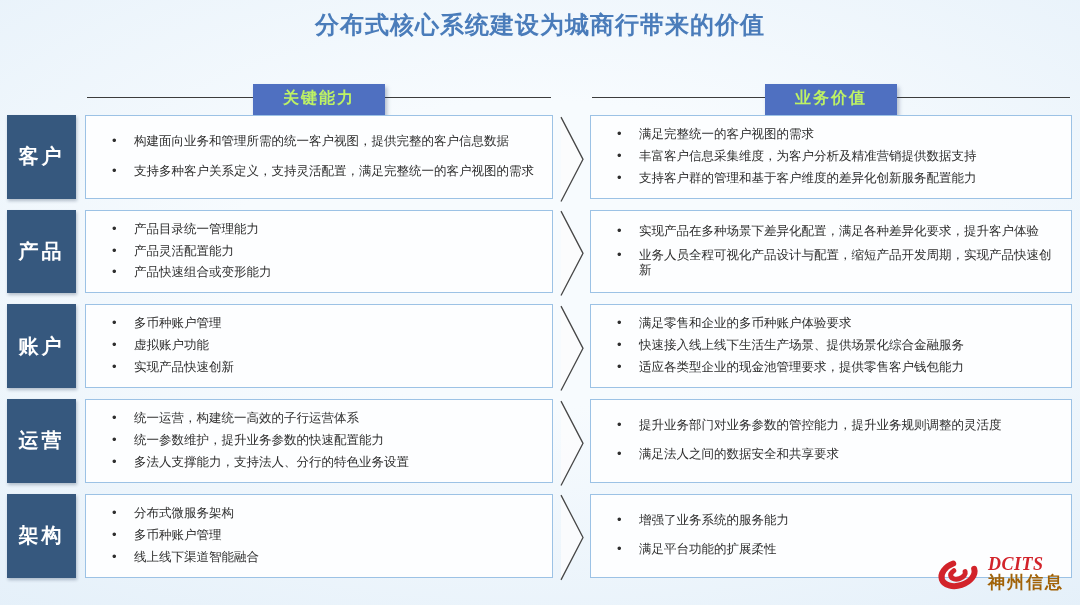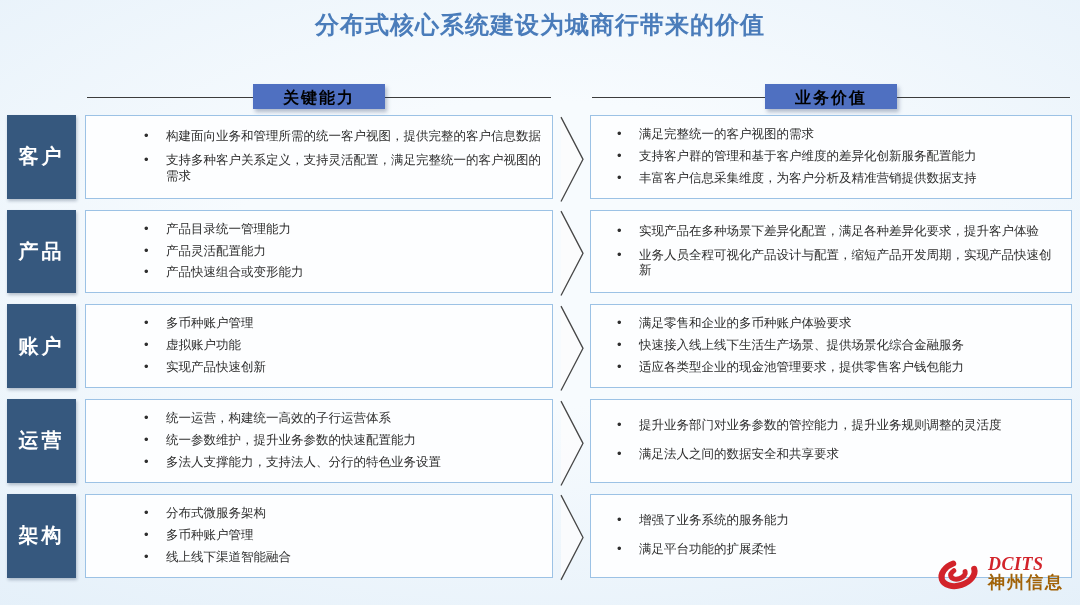--- a/index.html
+++ b/index.html
@@ -17,41 +17,41 @@
   .page-title{
     position:absolute;top:9px;left:0;right:0;text-align:center;
     font-size:24px;font-weight:bold;color:var(--title_blue);letter-spacing:1px;
   }
 
   .header-group{position:absolute;top:84px;height:28px;}
   .header-group.left{left:85px;width:468px;}
   .header-group.right{left:590px;width:482px;}
   .header-line{position:absolute;top:13px;left:2px;right:2px;border-top:1.5px solid var(--line_dark);}
   .header-box{
-    position:relative;margin:0 auto;width:132px;height:25px;line-height:27px;
-    background:var(--header_blue);color:#000000;text-align:center;
+    position:relative;margin:0 auto;width:132px;height:32px;line-height:27px;
+    background:var(--header_blue);color:#bef264;text-align:center;
     font-size:16px;font-weight:bold;letter-spacing:2px;
     box-shadow:2px 3px 4px rgba(50,70,110,.35);
   }
 
   .rows{position:absolute;top:115px;left:7px;width:1065px;display:flex;flex-direction:column;gap:11px;}
   .row{display:grid;grid-template-columns:69px 9px 468px 37px 1fr;min-height:76px;}
   .row:last-child{min-height:84px;}
 
   .row-label{
     grid-column:1;background:var(--label_navy);color:#fff;
     display:flex;align-items:center;justify-content:center;
     font-size:20px;font-weight:bold;letter-spacing:3px;
     box-shadow:1px 2px 3px rgba(40,60,90,.3);
   }
   .row-box{
     background:#fdfeff;border:1.5px solid var(--box_border);
     display:flex;align-items:stretch;
   }
-  .row-box.left{grid-column:3;padding-left:32px;}
+  .row-box.left{grid-column:3;}
   .row-box.right{grid-column:5;}
 
   .bullets{
     list-style:none;width:100%;display:flex;flex-direction:column;
     justify-content:space-evenly;padding:5px 8px 5px 22px;
   }
   .bullets li{
     position:relative;padding-left:26px;font-size:12.5px;color:var(--text_dark);line-height:1.25;
   }
   .bullets li::before{
@@ -95,22 +95,22 @@
     </div>
     <div class="arrow">
       <svg viewBox="0 0 26 84" preserveAspectRatio="none">
         <polygon points="2,2 24,42 2,82" fill="#fbfcfd" fill-opacity="0.85" stroke="none"></polygon>
         <polyline points="2,2 24,42 2,82" fill="none" stroke="#474747" stroke-width="1.3" vector-effect="non-scaling-stroke"></polyline>
       </svg>
     </div>
     <div class="row-box right">
       <ul class="bullets">
             <li>满足完整统一的客户视图的需求</li>
+            <li>丰富客户信息采集维度，为客户分析及精准营销提供数据支持</li>
             <li>支持客户群的管理和基于客户维度的差异化创新服务配置能力</li>
-            <li>丰富客户信息采集维度，为客户分析及精准营销提供数据支持</li>
           </ul>
     </div>
   </div>
 
   <div class="row">
     <div class="row-label">产品</div>
     <div class="row-box left">
       <ul class="bullets">
             <li>产品目录统一管理能力</li>
             <li>产品灵活配置能力</li>

